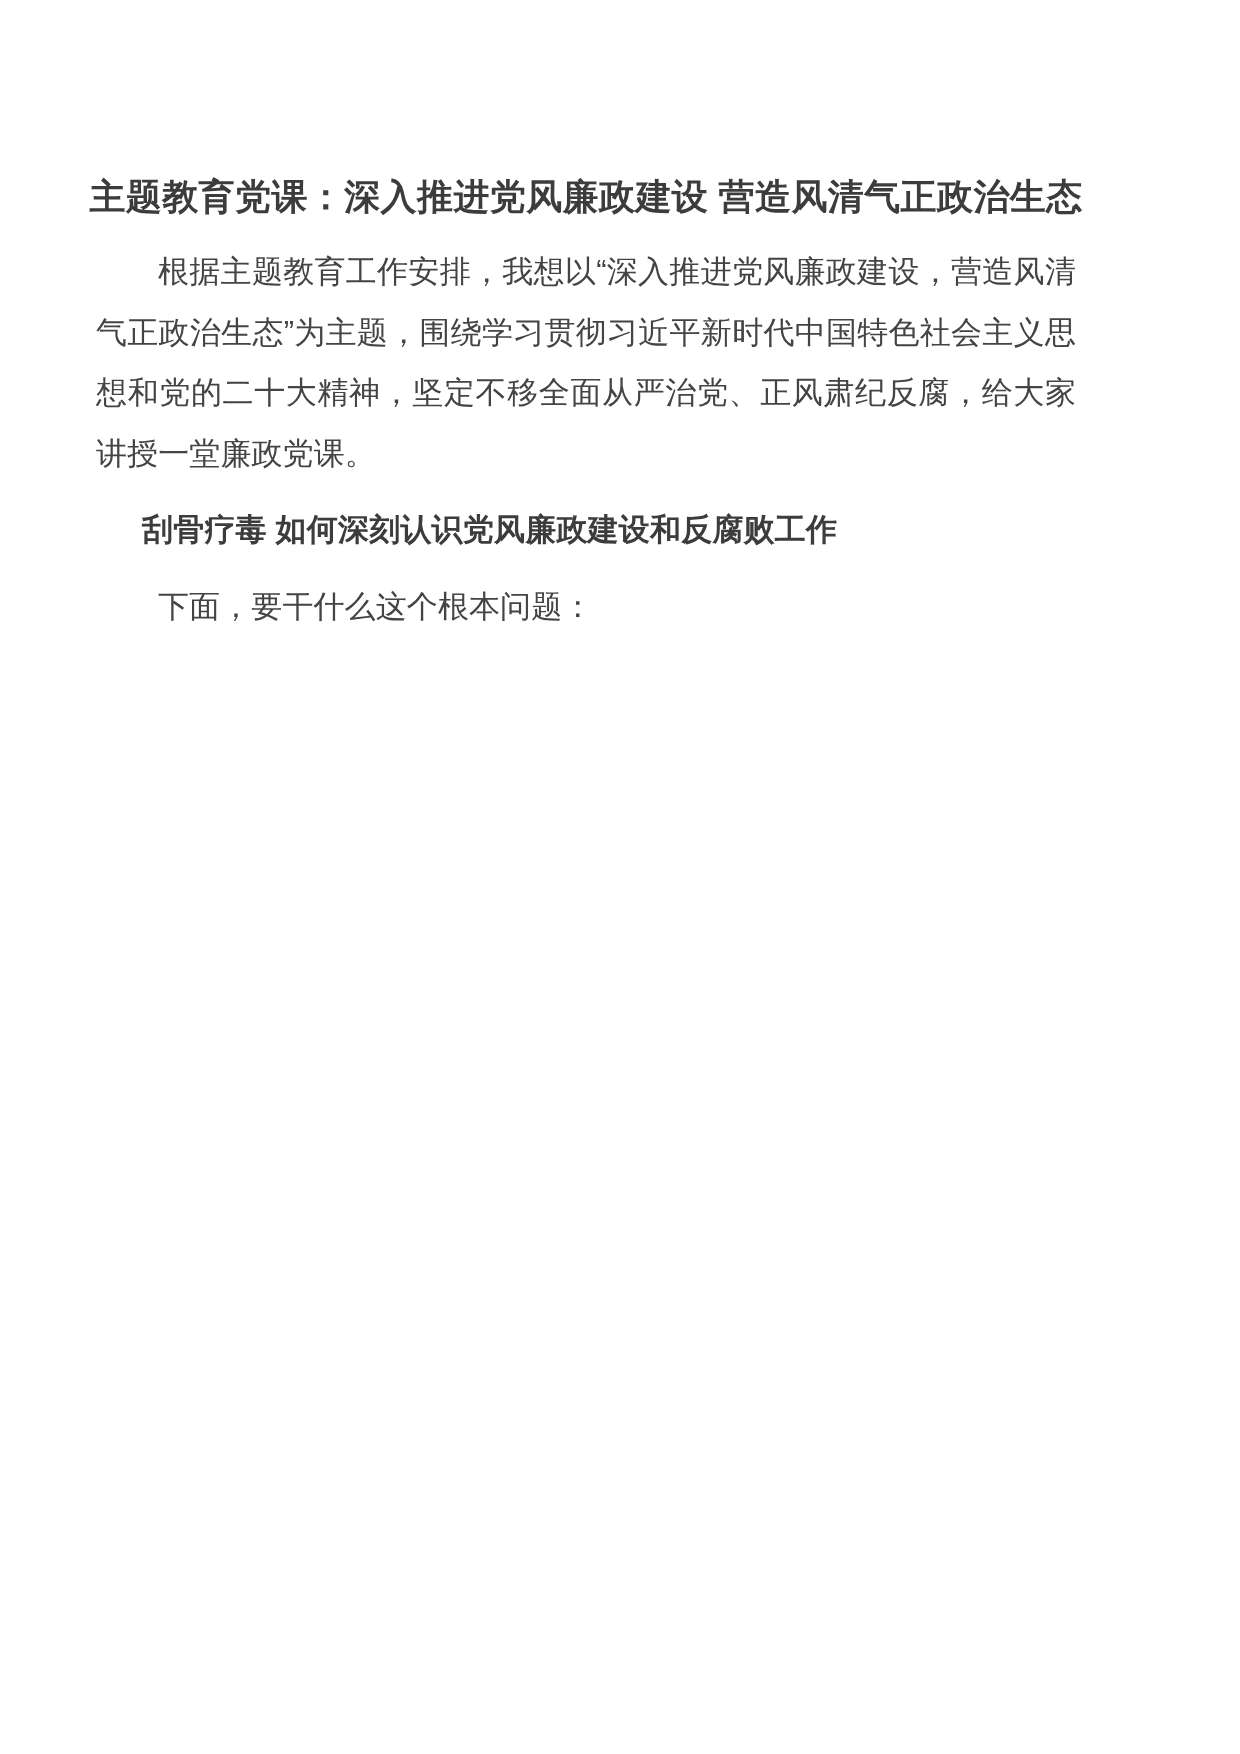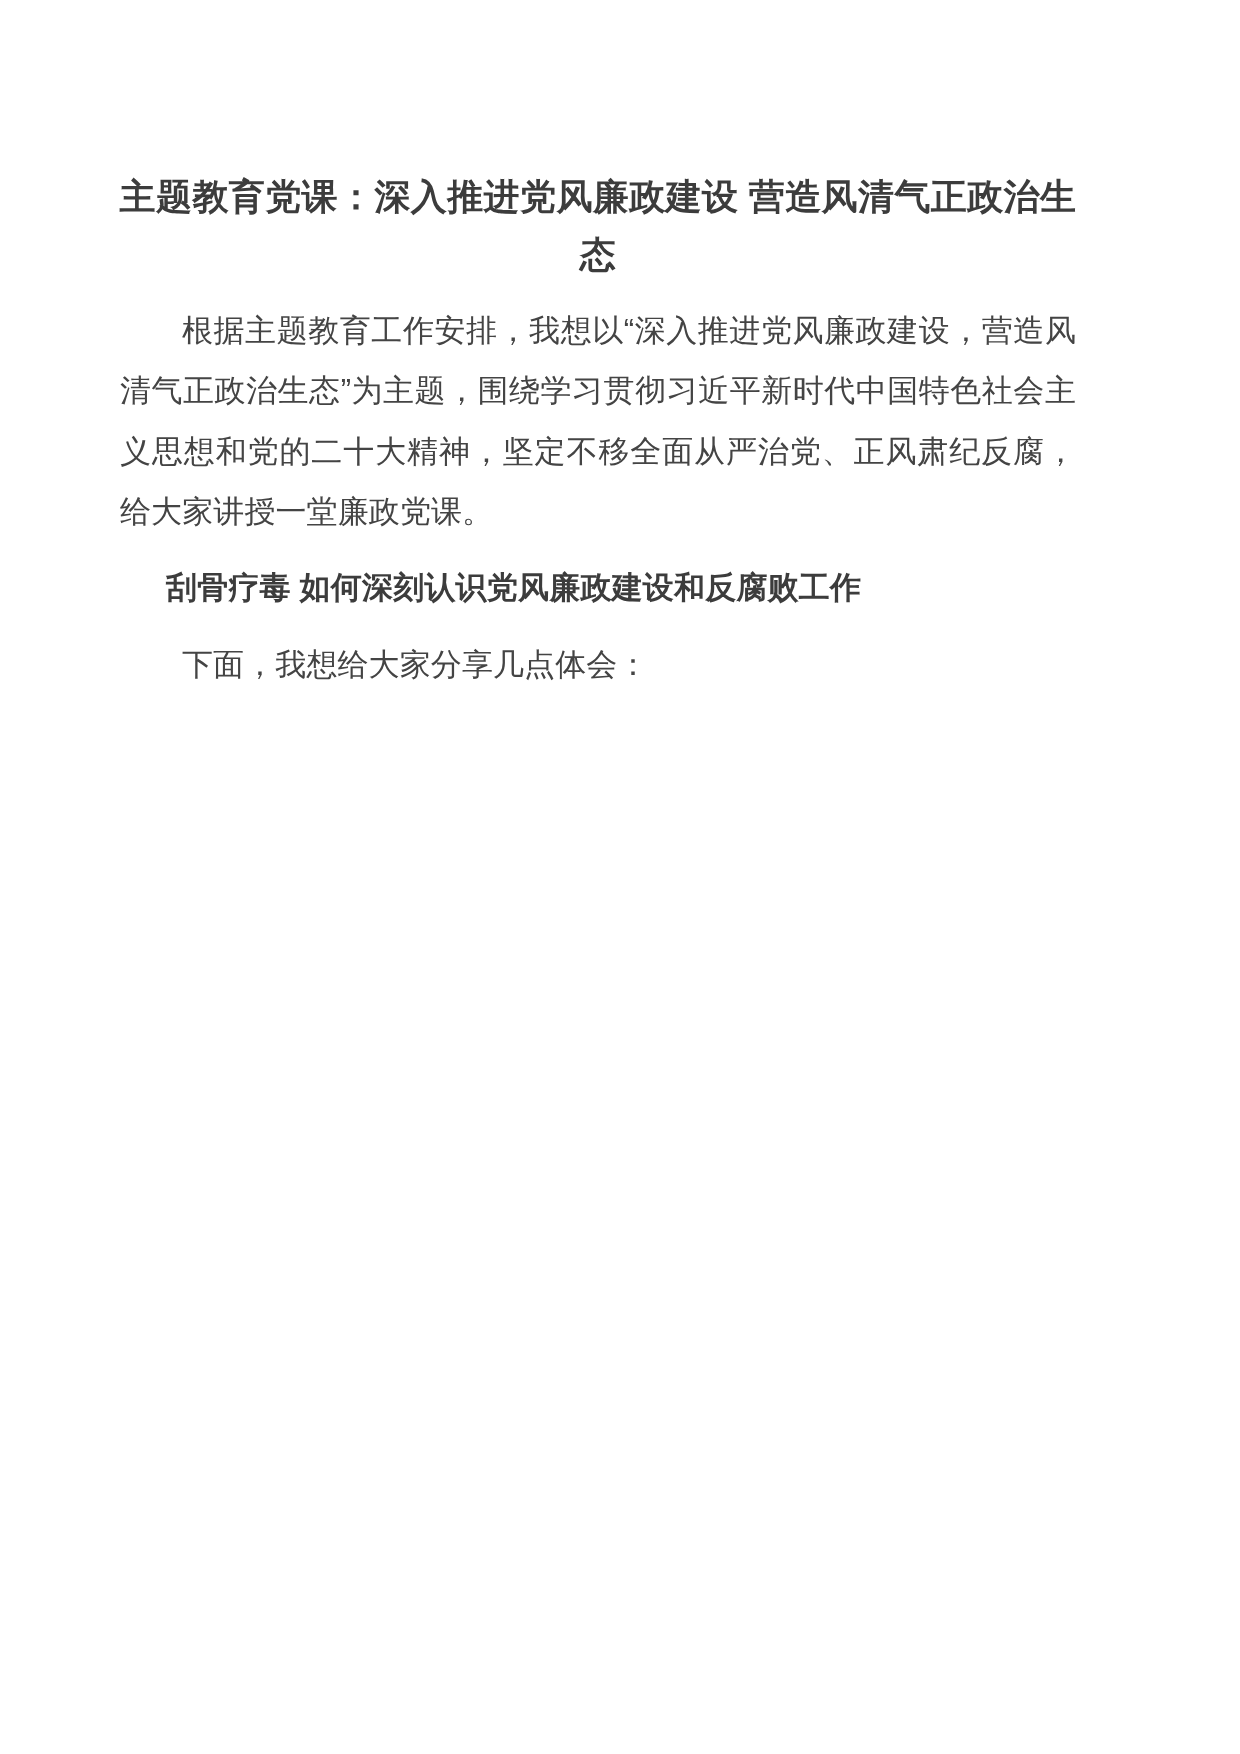--- a/index.html
+++ b/index.html
@@ -14,21 +14,21 @@
     font-family: "Liberation Sans", "DejaVu Sans", sans-serif;
     color: #3f3f3f;
     -webkit-font-smoothing: antialiased;
   }
   .page {
     position: relative;
     width: 1240px;
     height: 1754px;
     background: #ffffff;
     box-sizing: border-box;
-    padding: 168px 148px 120px 104px;
+    padding: 168px 148px 120px 80px;
   }
   .doc-title {
     font-size: 36px;
     font-weight: bold;
     line-height: 1.62;
     text-align: center;
     color: #3c3c3c;
     letter-spacing: 0.4px;
     margin: 0 0 14px 0;
     padding: 0 6px;
@@ -64,15 +64,15 @@
 
   <h1 class="doc-title">
     <span>主题教育党课：深入推进党风廉政建设 营造风清气正政治生态</span>
   </h1>
 
   <p class="body-para">根据主题教育工作安排，我想以“深入推进党风廉政建设，营造风清气正政治生态”为主题，围绕学习贯彻习近平新时代中国特色社会主义思想和党的二十大精神，坚定不移全面从严治党、正风肃纪反腐，给大家讲授一堂廉政党课。</p>
 
   <h2 class="section-heading">刮骨疗毒 如何深刻认识党风廉政建设和反腐败工作</h2>
 
 
-  <p class="body-para">下面，我想给大家分享几点体会：</p>
+  <p class="body-para">下面，要干什么这个根本问题：</p>
 
 </div>
 
 </body></html>

